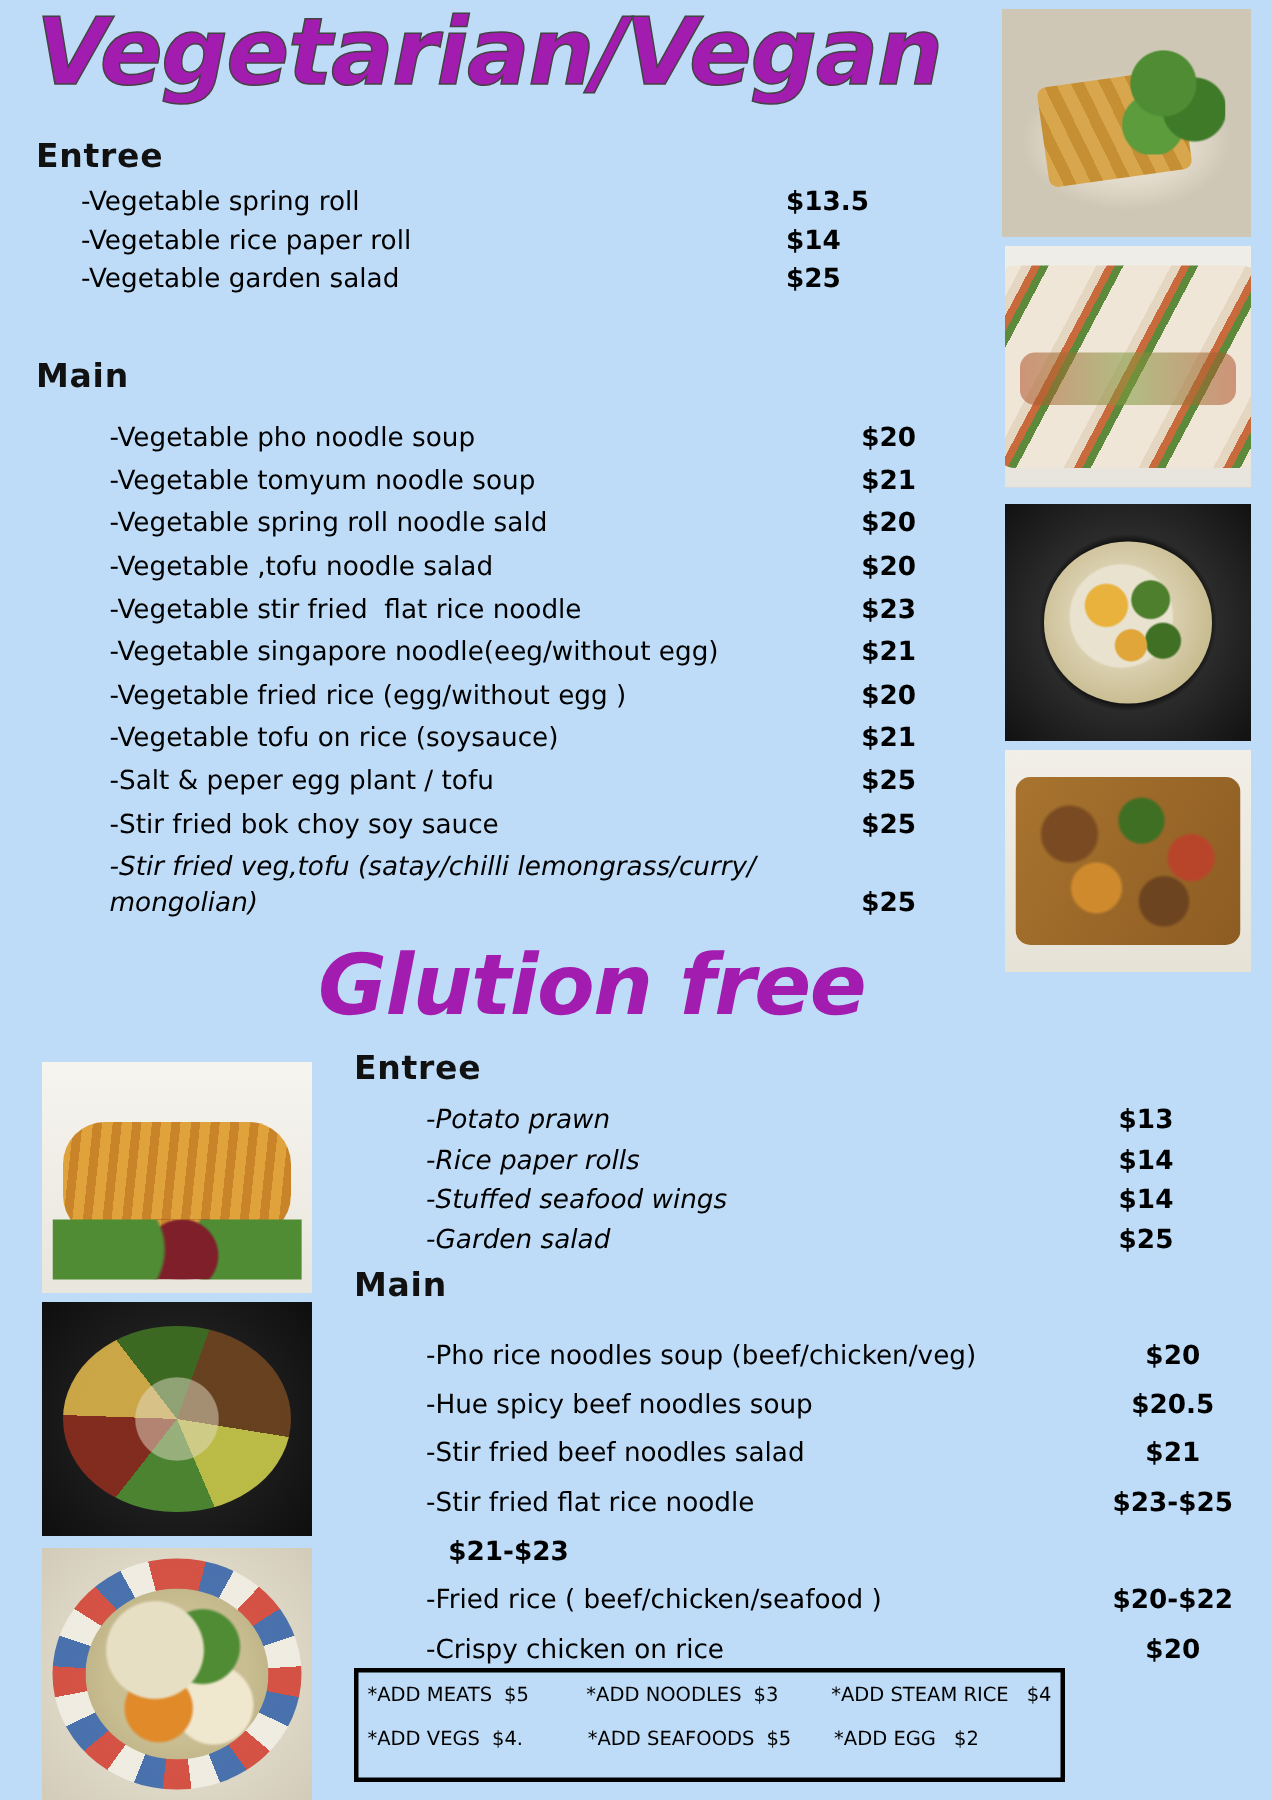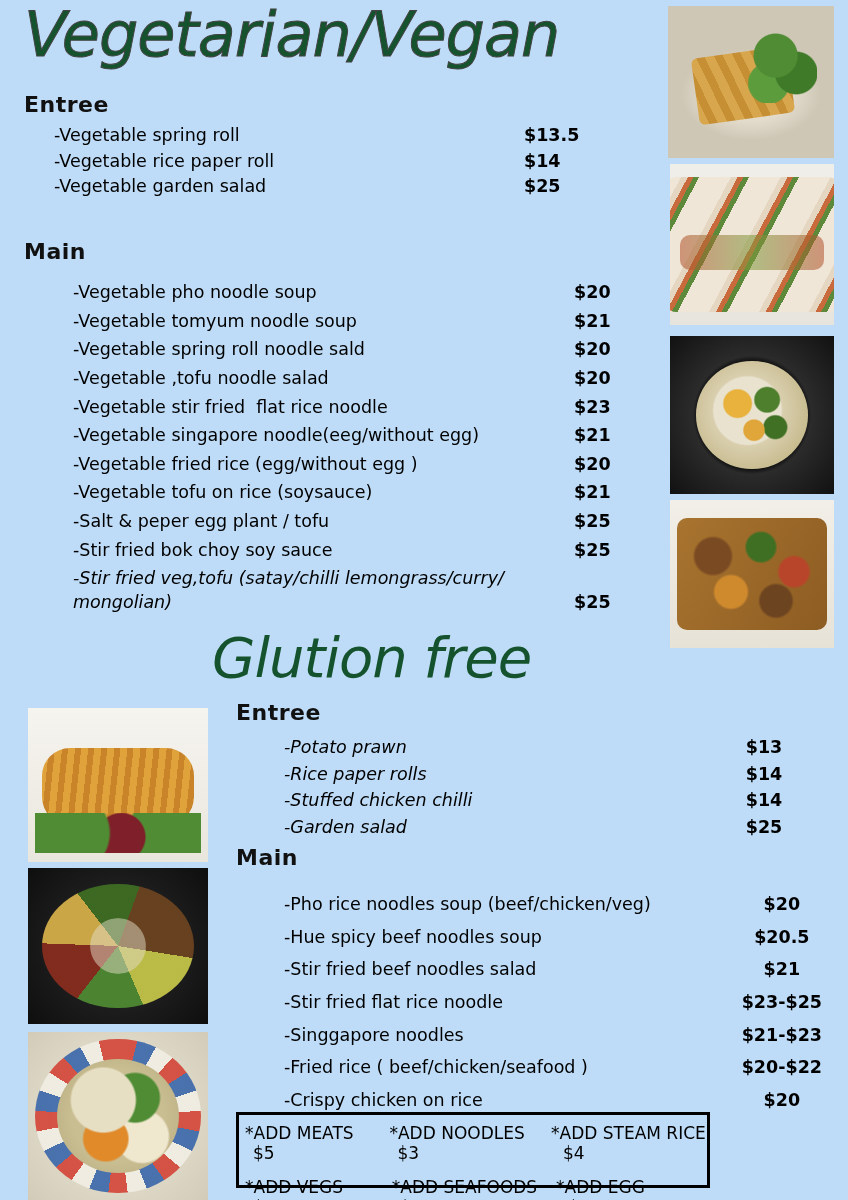--- a/index.html
+++ b/index.html
@@ -9,23 +9,23 @@
     background: #bedcf7;
     font-family: "DejaVu Sans", sans-serif;
     position: relative;
     overflow: hidden;
   }
   .page { position: relative; width: 848px; height: 1200px; }
 
   
   .big-title {
     font-family: "DejaVu Sans", sans-serif;
-    font-weight: normal;
+    font-weight: bold;
     font-style: italic;
-    color: #14532d;
+    color: #a21caf;
     letter-spacing: -1px;
     line-height: 1;
   }
   #veg-title {
     position: absolute;
     left: 24px; top: 4px;
     font-size: 62px;
     -webkit-text-stroke: 1px #434343;
   }
   #gf-title {
@@ -85,21 +85,21 @@
   #addons {
     position: absolute;
     left: 236px; top: 1112px;
     width: 474px; height: 76px;
     border: 3px solid #000;
     background: #bedcf7;
     padding: 8px 6px;
   }
   #addons .ar { display: flex; align-items: baseline; }
   #addons .ar:first-child { margin-bottom: 14px; }
-  #addons .ai { display: flex; font-size: 17px; color: #000; flex-direction: column; }
+  #addons .ai { display: flex; font-size: 13px; color: #000; }
   #addons .ai .al { white-space: nowrap; }
   #addons .ai .av { font-weight: normal; margin-left: 8px; }
   #addons .c1 { width: 152px; }
   #addons .c2 { width: 170px; }
   #addons .c3 { width: 150px; }
   #addons .c3 .av { margin-left: 12px; }
 
   
   .photo {
     position: absolute;
@@ -267,21 +267,21 @@
   <div id="gf-entree-list">
     <div class="menu-row">
       <span class="nm">-Potato prawn</span>
       <span class="pr">$13</span>
     </div>
     <div class="menu-row">
       <span class="nm">-Rice paper rolls</span>
       <span class="pr">$14</span>
     </div>
     <div class="menu-row">
-      <span class="nm">-Stuffed chicken chilli</span>
+      <span class="nm">-Stuffed seafood wings</span>
       <span class="pr">$14</span>
     </div>
     <div class="menu-row">
       <span class="nm">-Garden salad</span>
       <span class="pr">$25</span>
     </div>
   </div>
 
   <div id="gf-main-head" class="section-head">Main</div>
   <div id="gf-main-list">
@@ -295,21 +295,20 @@
     </div>
     <div class="menu-row">
       <span class="nm">-Stir fried beef noodles salad</span>
       <span class="pr">$21</span>
     </div>
     <div class="menu-row">
       <span class="nm">-Stir fried flat rice noodle</span>
       <span class="pr">$23-$25</span>
     </div>
     <div class="menu-row">
-      <span class="nm">-Singgapore noodles</span>
       <span class="pr">$21-$23</span>
     </div>
     <div class="menu-row">
       <span class="nm">-Fried rice ( beef/chicken/seafood )</span>
       <span class="pr">$20-$22</span>
     </div>
     <div class="menu-row">
       <span class="nm">-Crispy chicken on rice</span>
       <span class="pr">$20</span>
     </div>

